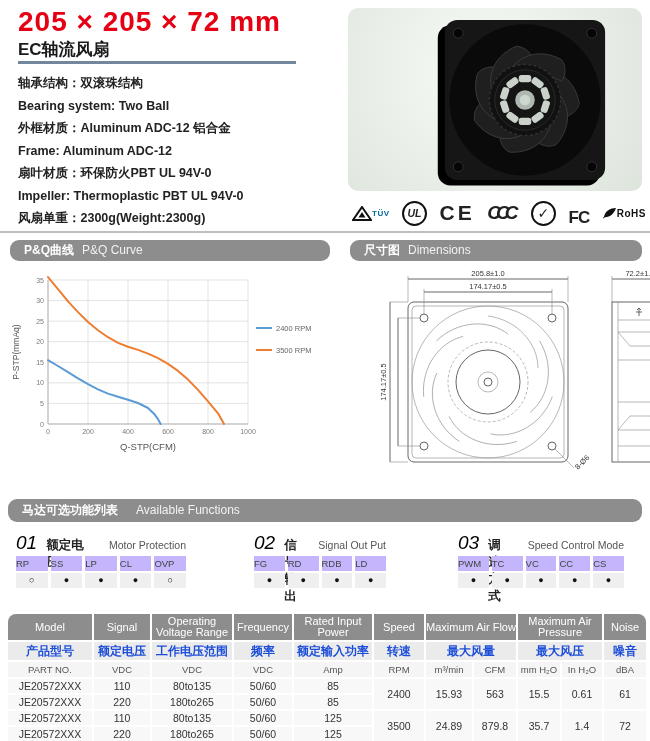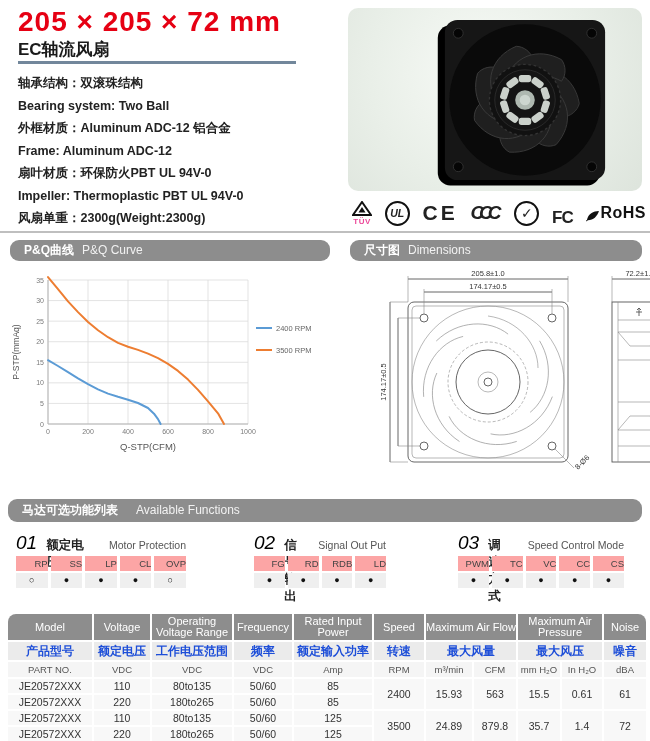--- a/index.html
+++ b/index.html
@@ -13,30 +13,30 @@
   .specs{position:absolute;left:18px;top:72px;width:320px;}
   .specs div{font-size:12.5px;font-weight:600;color:#222;line-height:22.5px;white-space:nowrap;}
 
   
   .photo{position:absolute;left:348px;top:8px;width:294px;height:183px;border-radius:10px;
          background:radial-gradient(circle at 45% 35%, #f7faf6 0%, #e9efe8 55%, #dde4dc 100%);}
   .photo svg{position:absolute;left:88px;top:3px;}
 
   
   .logos{position:absolute;left:352px;top:197px;width:294px;height:32px;display:flex;align-items:center;justify-content:space-between;}
-  .logo{display:flex;flex-direction:column;align-items:center;color:#ec4899;}
+  .logo{display:flex;flex-direction:row;align-items:center;color:#0369a1;}
   .logo-row{display:flex;align-items:flex-end;color:#111;}
   .circle-logo{width:25px;height:25px;border:2.4px solid #111;border-radius:50%;display:flex;align-items:center;justify-content:center;box-sizing:border-box;}
   .ul-txt{font-size:10.5px;font-weight:bold;font-style:italic;}
   .ce-txt{font-size:21px;font-weight:bold;letter-spacing:3px;}
   .ccc-txt{font-size:19px;font-weight:bold;font-style:italic;letter-spacing:-5px;margin-right:5px;}
   .fcc-txt{font-size:17px;font-weight:bold;letter-spacing:-1px;margin-top:10px;}
   .cqc-txt{font-size:14px;font-weight:bold;}
   .tuv-txt{font-size:8px;font-weight:bold;letter-spacing:.5px;margin-top:1px;}
-  .rohs-txt{font-size:16px;font-weight:bold;letter-spacing:.5px;}
+  .rohs-txt{font-size:10px;font-weight:bold;letter-spacing:.5px;}
 
   .hr-light{position:absolute;left:0;top:231px;width:650px;height:2px;background:#bfbfbf;}
 
   
   .pill{position:absolute;height:21px;line-height:21px;background:#8d8d8d;border-radius:9px;color:#fff;
         font-size:12px;padding-left:14px;white-space:nowrap;}
   .pill .cn{font-weight:bold;}
   .pill .en{margin-left:8px;font-weight:normal;color:#f2f2f2;margin-top:36px;}
   #pill-pq{left:10px;top:240px;width:306px;}
   #pill-dim{left:350px;top:240px;width:278px;}
@@ -53,21 +53,21 @@
   
   .fn-group{position:absolute;top:532px;}
   #fn-g1{left:16px;width:170px;}
   #fn-g2{left:254px;width:132px;}
   #fn-g3{left:458px;width:166px;}
   .fn-head{display:flex;align-items:baseline;height:20px;}
   .fn-num{font-size:19px;font-weight:normal;font-style:italic;color:#000000;margin-right:9px;}
   .fn-cn{font-size:12.5px;font-weight:bold;color:#222;}
   .fn-en{font-size:10.5px;color:#555;margin-left:20px;white-space:nowrap;}
   .fn-cells{display:flex;gap:3px;margin-top:4px;}
-  .fn-cells span{flex:1;height:15px;line-height:15px;background:#fca5a5;text-align:right;font-size:9.5px;color:#444;}
+  .fn-cells span{flex:1;height:15px;line-height:15px;background:#c4b5fd;text-align:left;font-size:9.5px;color:#444;}
   .fn-dots{display:flex;gap:3px;margin-top:2px;}
   .fn-dots span{flex:1;height:15px;line-height:15px;background:#efefef;text-align:center;font-size:9px;color:#111;}
 
   
   table{position:absolute;left:6px;top:612px;border-collapse:separate;border-spacing:2px 2px;table-layout:fixed;}
   td,th{padding:0;text-align:center;overflow:hidden;}
   .th-en{background:#8d8d8d;color:#fff;font-size:11px;font-weight:normal;height:26px;line-height:11px;}
   .th-en.rl{border-top-left-radius:8px;} .th-en.rr{border-top-right-radius:8px;}
   .th-cn{background:#ebebeb;color:#1d4ed8;font-size:12px;font-weight:bold;height:18px;}
   .th-un{background:#f5f5f5;color:#555;font-size:9.5px;font-weight:normal;height:15px;}
@@ -356,21 +356,21 @@
       <col style="width:50px">
         <col style="width:46px">
         <col style="width:42px">
         <col style="width:42px">
         <col style="width:40px">
         <col style="width:42px">
     </colgroup>
     <tbody>
         <tr>
       <th class="th-en rl">Model</th>
-      <th class="th-en">Voltage</th>
+      <th class="th-en">Signal</th>
       <th class="th-en">Operating Voltage Range</th>
       <th class="th-en">Frequency</th>
       <th class="th-en">Rated Input Power</th>
       <th class="th-en">Speed</th>
       <th class="th-en" colspan="2">Maximum Air Flow</th>
       <th class="th-en" colspan="2">Maximum Air Pressure</th>
       <th class="th-en rr">Noise</th>
     </tr>
     <tr>
       <td class="th-cn">产品型号</td>

